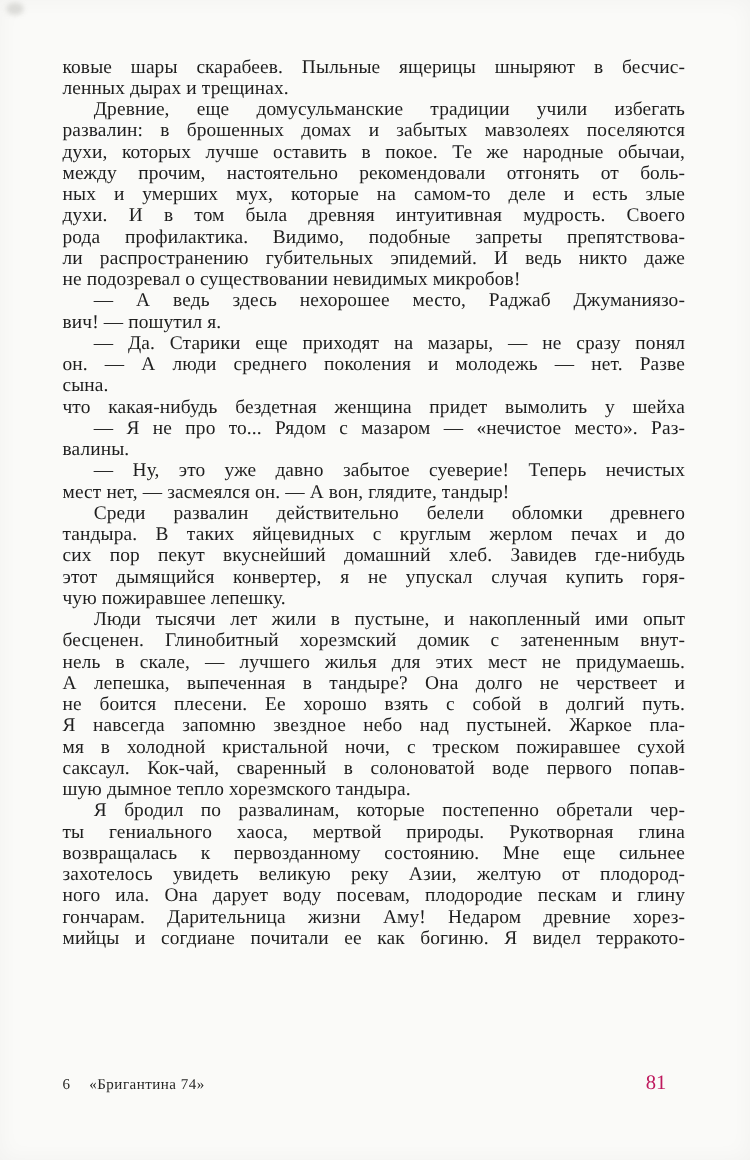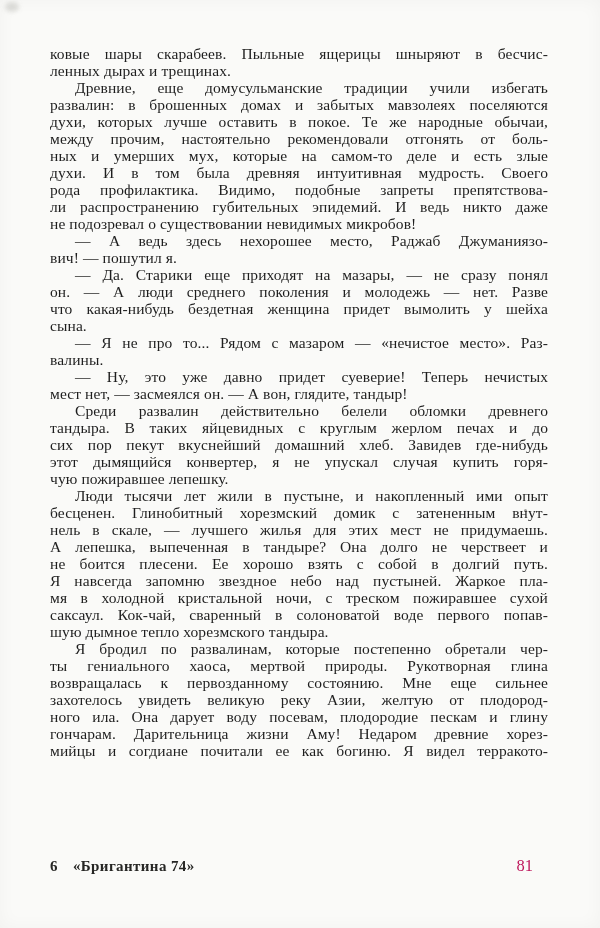--- a/index.html
+++ b/index.html
@@ -66,22 +66,22 @@
   .footer {
     position: absolute;
     left: 50px;
     top: 856px;
     width: 498px;
     display: flex;
     justify-content: space-between;
     align-items: baseline;
   }
   .signature {
-    font-size: 15px;
-    font-weight: bold;
+    font-size: 12px;
+    font-weight: normal;
     letter-spacing: 0.4px;
     color: #262624;
   }
   .signature .sig-num {
     margin-right: 15px;
   }
   .folio {
     font-size: 16.5px;
     padding-right: 15px;
     color: #be185d;
@@ -110,29 +110,29 @@
         <div class="line just">ли распространению губительных эпидемий. И ведь никто даже</div>
         <div class="line">не подозревал о существовании невидимых микробов!</div>
       </div>
       <div class="paragraph">
         <div class="line indent just">— А ведь здесь нехорошее место, Раджаб Джуманиязо-</div>
         <div class="line">вич! — пошутил я.</div>
       </div>
       <div class="paragraph">
         <div class="line indent just">— Да. Старики еще приходят на мазары, — не сразу понял</div>
         <div class="line just">он. — А люди среднего поколения и молодежь — нет. Разве</div>
+        <div class="line">сына.</div>
         <div class="line just">что какая-нибудь бездетная женщина придет вымолить у шейха</div>
-        <div class="line">сына.</div>
       </div>
       <div class="paragraph">
         <div class="line indent just">— Я не про то... Рядом с мазаром — «нечистое место». Раз-</div>
         <div class="line">валины.</div>
       </div>
       <div class="paragraph">
-        <div class="line indent just">— Ну, это уже давно придет суеверие! Теперь нечистых</div>
+        <div class="line indent just">— Ну, это уже давно забытое суеверие! Теперь нечистых</div>
         <div class="line">мест нет, — засмеялся он. — А вон, глядите, тандыр!</div>
       </div>
       <div class="paragraph">
         <div class="line indent just">Среди развалин действительно белели обломки древнего</div>
         <div class="line just">тандыра. В таких яйцевидных с круглым жерлом печах и до</div>
         <div class="line just">сих пор пекут вкуснейший домашний хлеб. Завидев где-нибудь</div>
         <div class="line just">этот дымящийся конвертер, я не упускал случая купить горя-</div>
         <div class="line">чую пожиравшее лепешку.</div>
       </div>
       <div class="paragraph">

